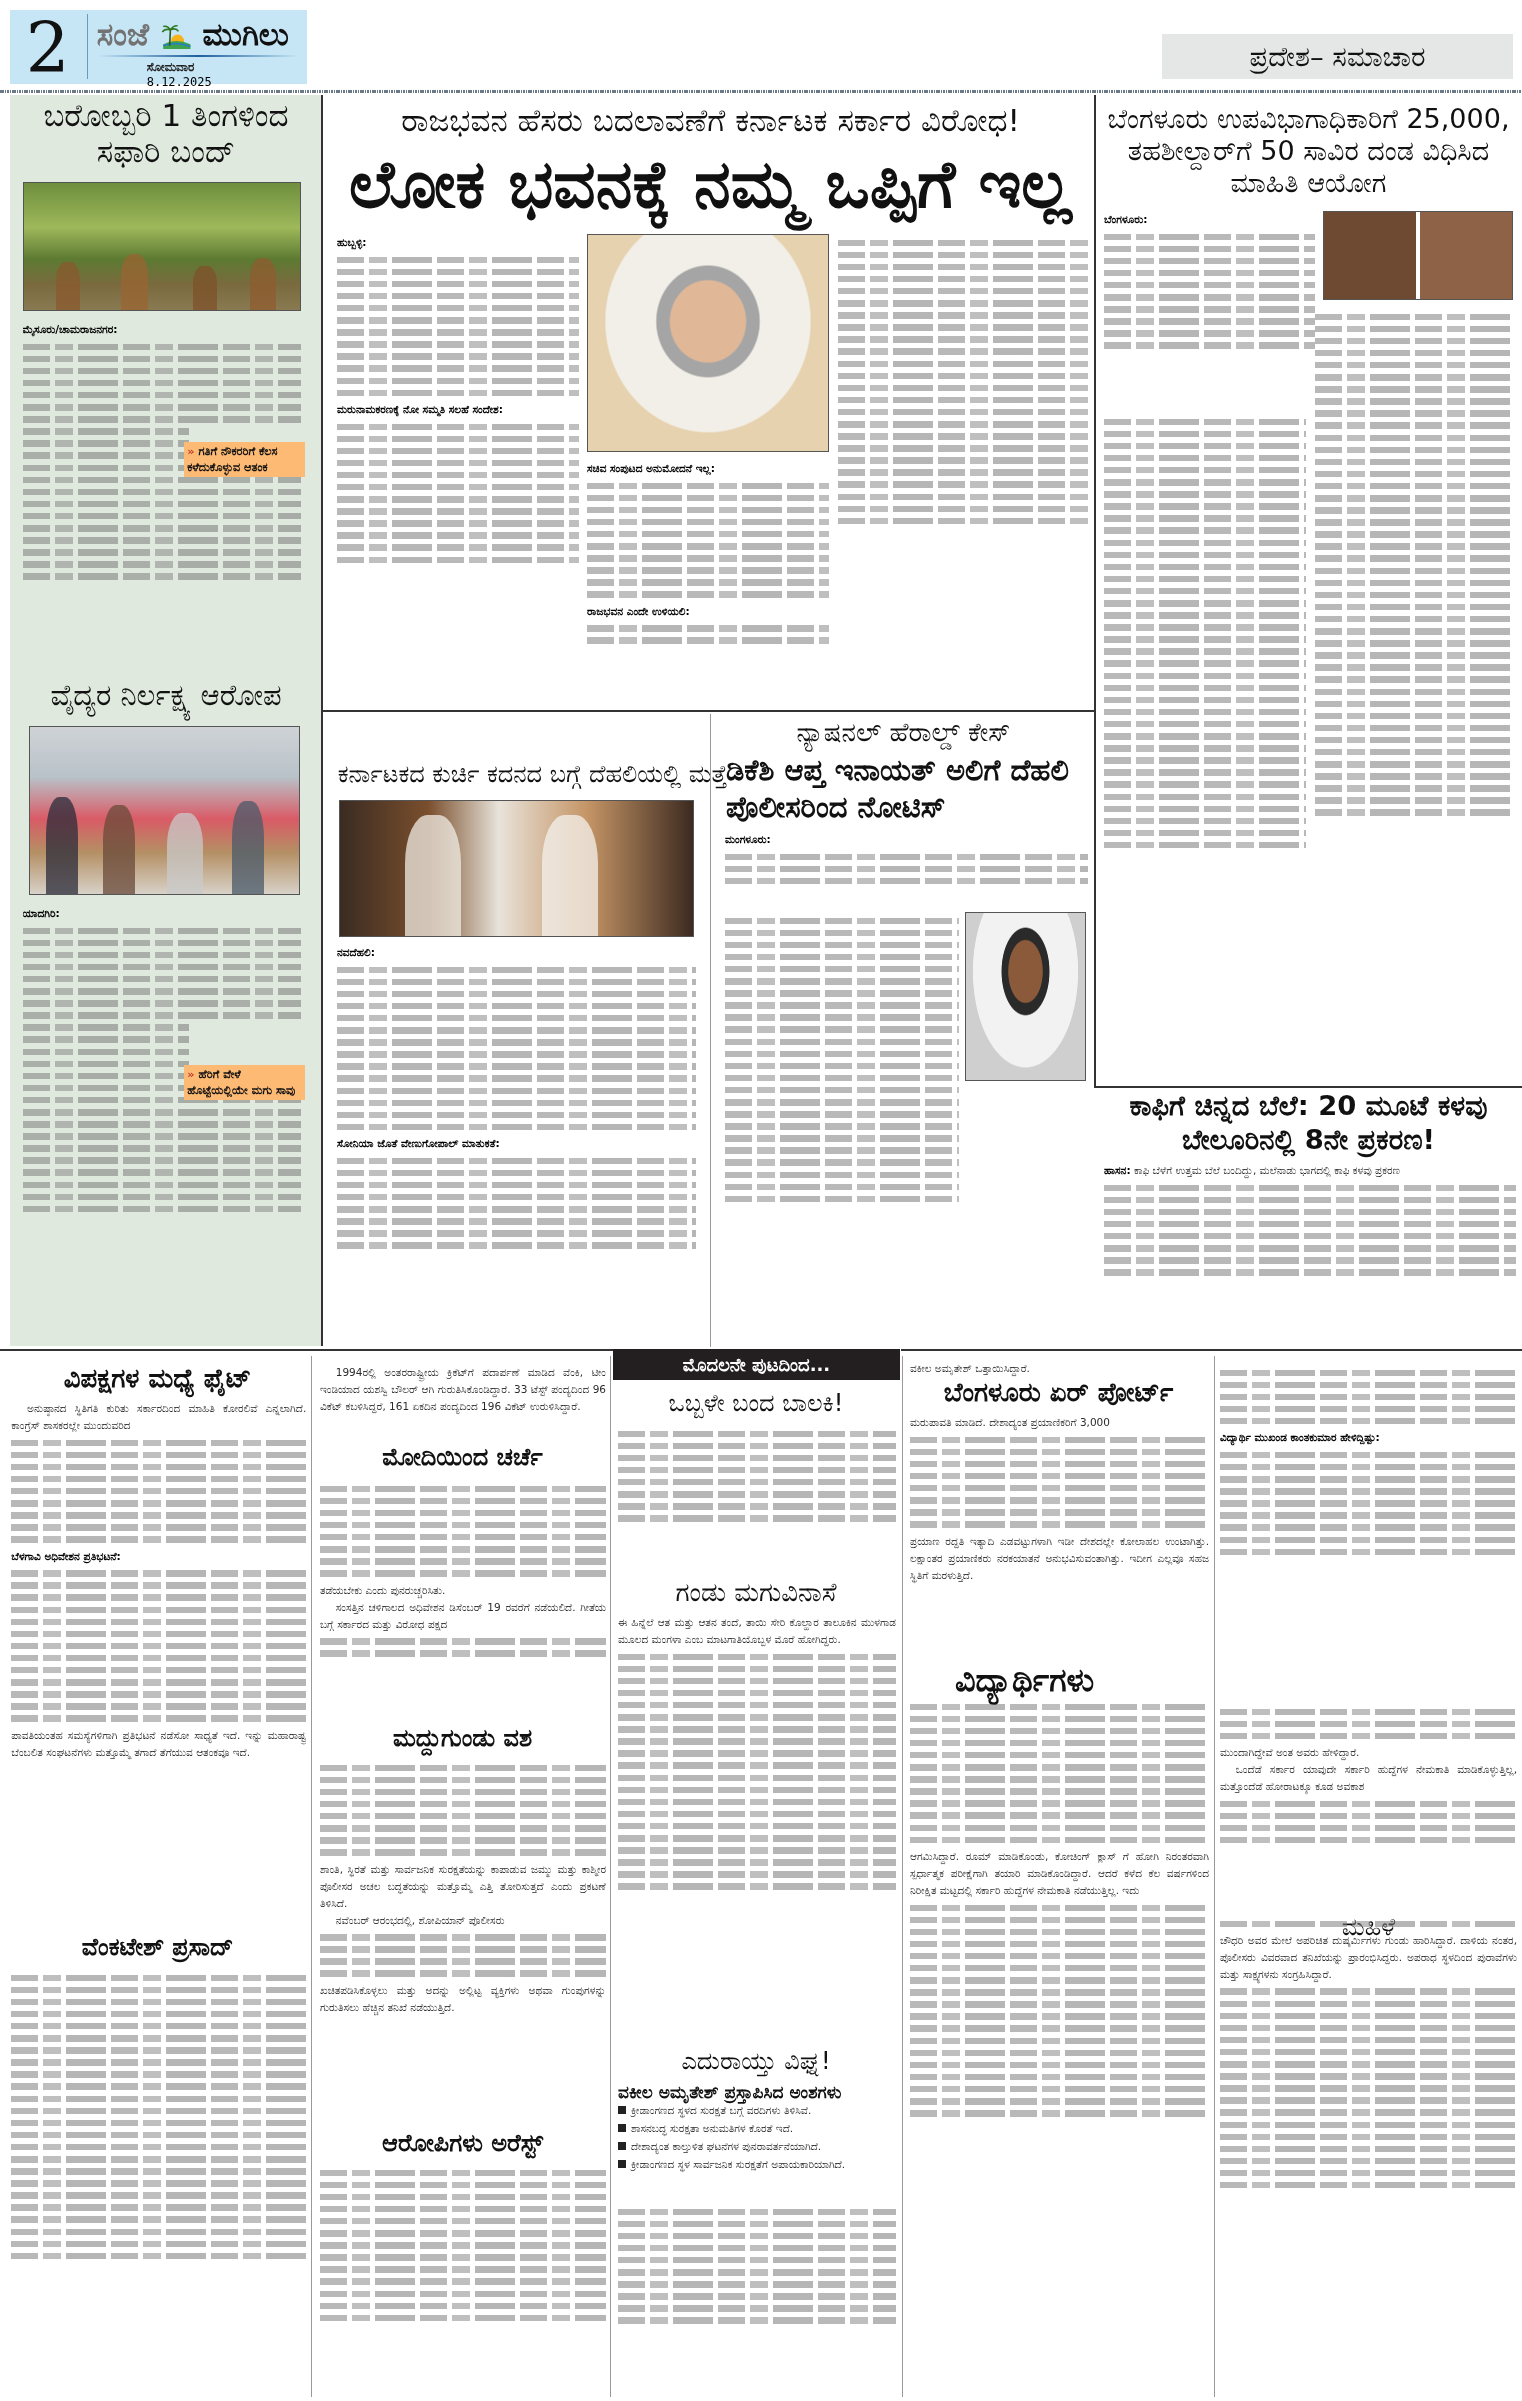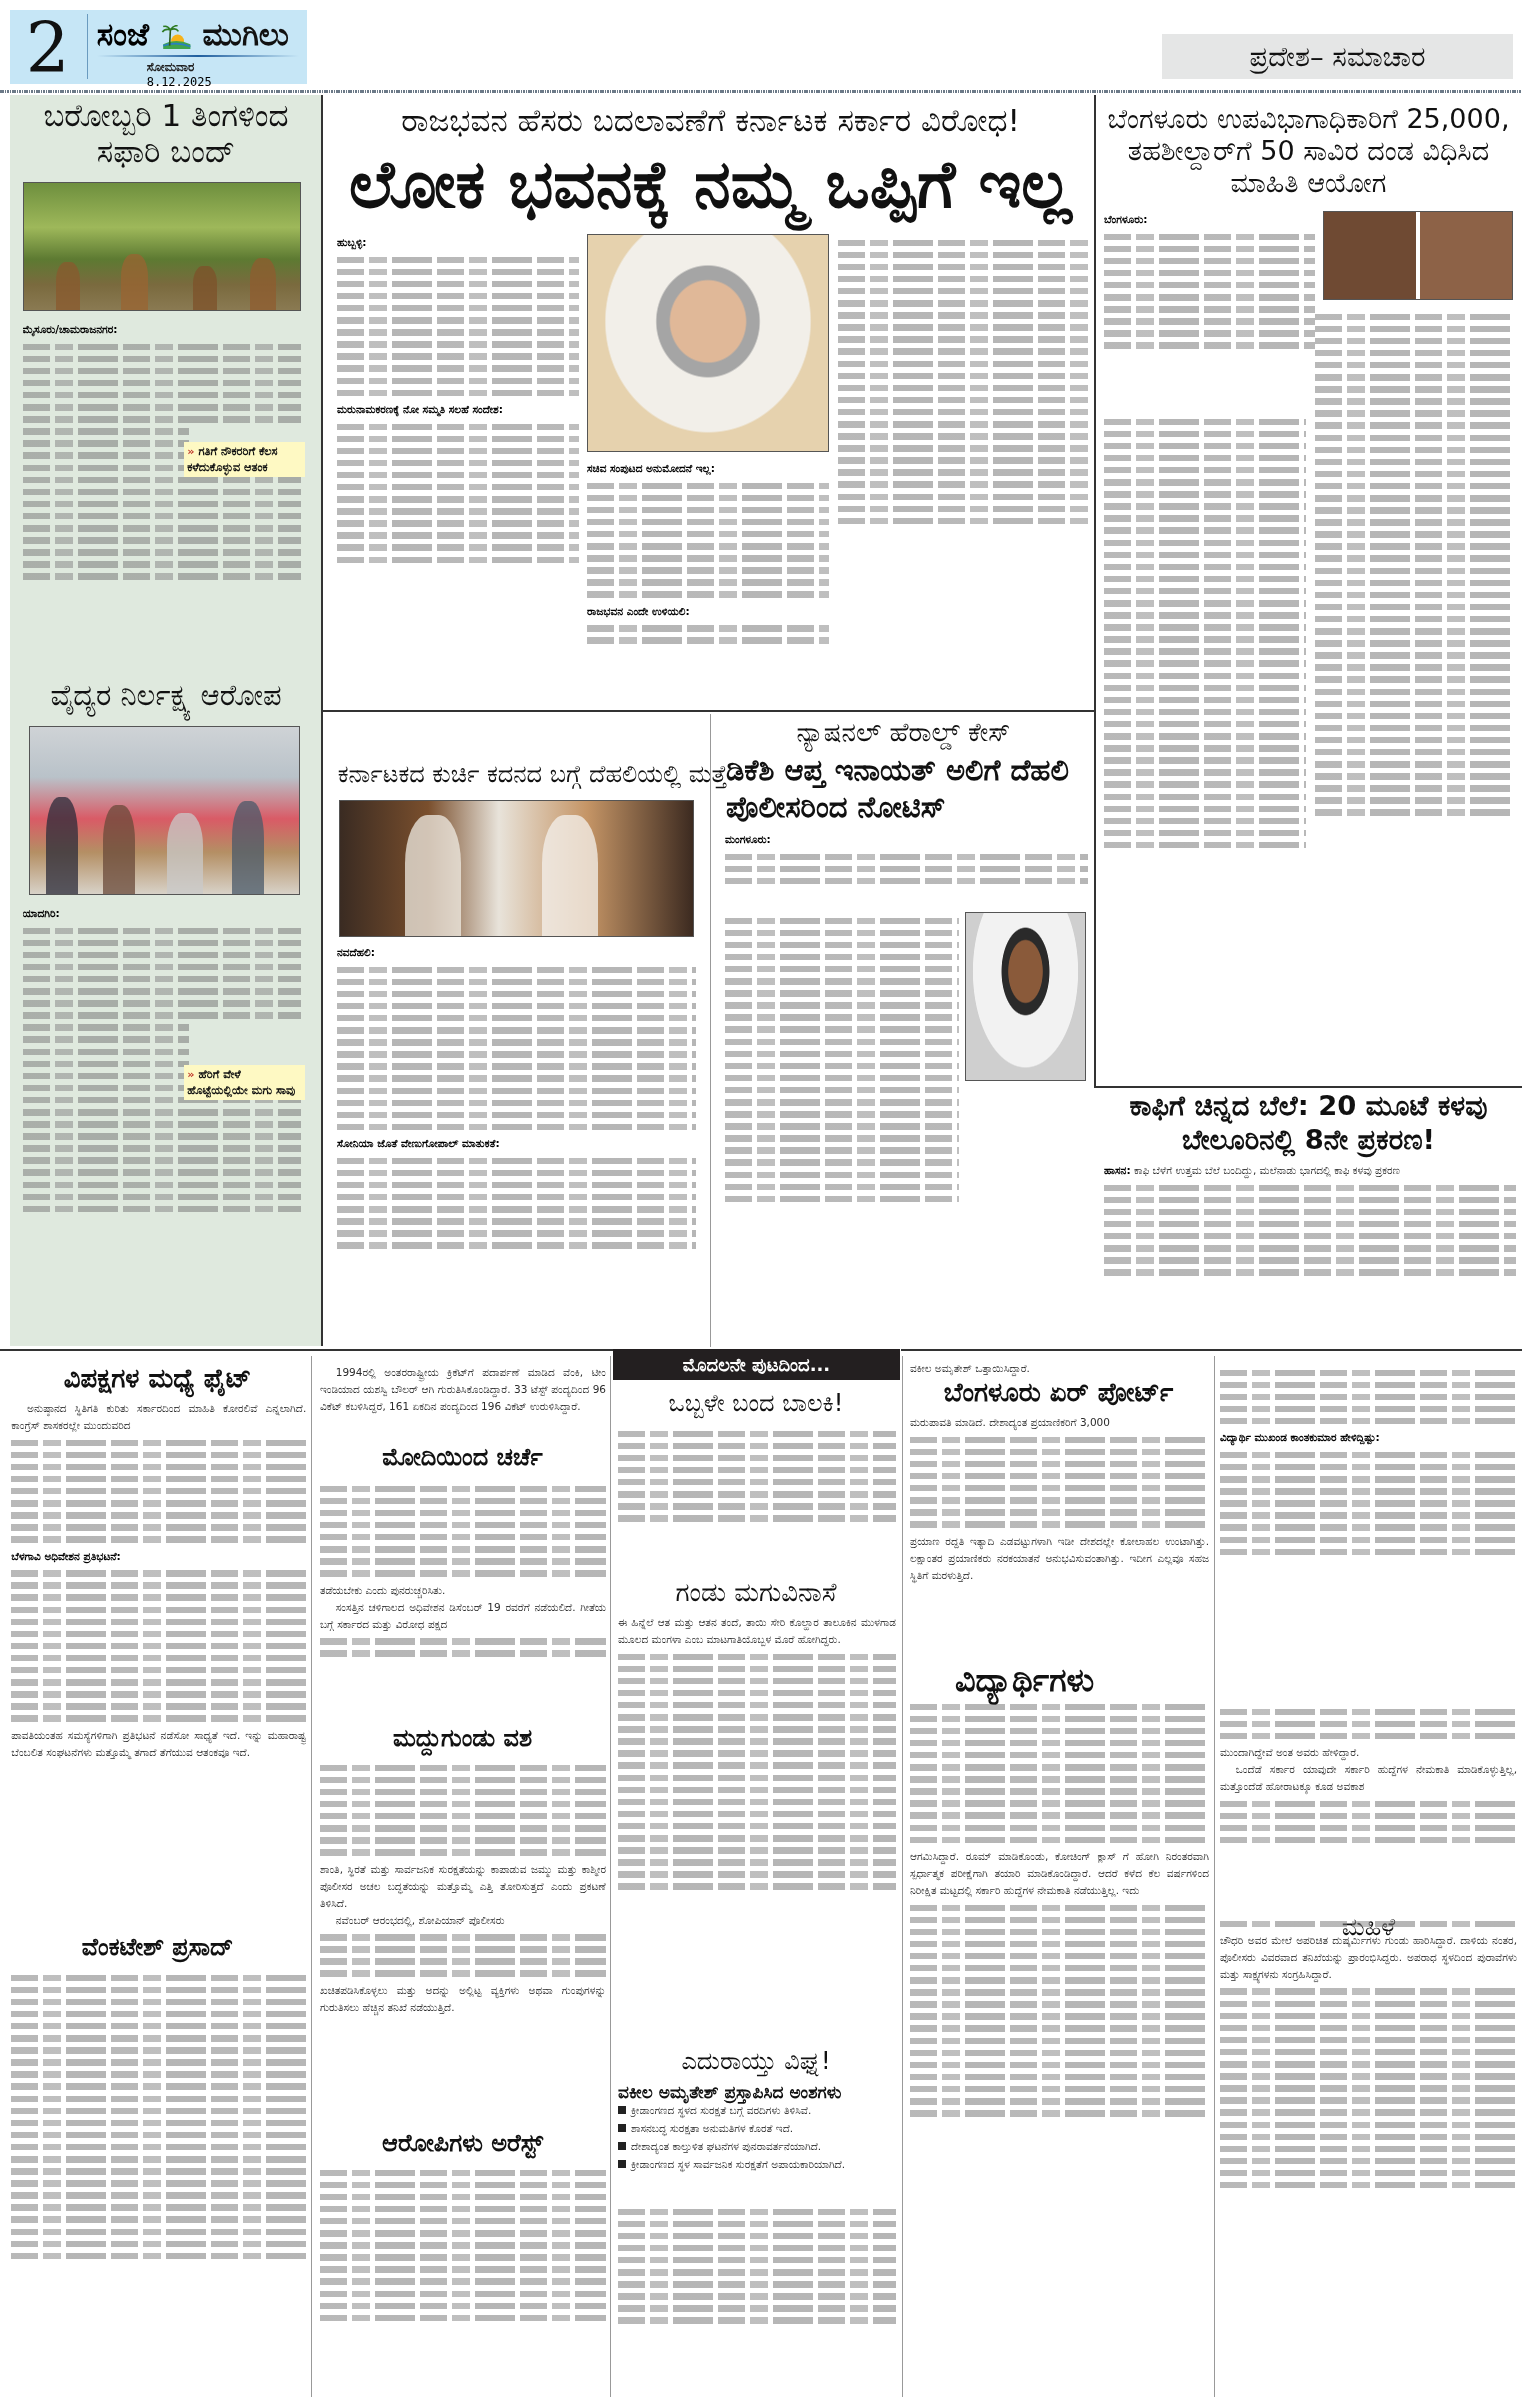--- a/index.html
+++ b/index.html
@@ -3,21 +3,21 @@
 <meta charset="utf-8">
 <style>
   * { box-sizing: border-box; margin: 0; padding: 0; }
   html, body { width: 1523px; height: 2401px; background: #ffffff; overflow: hidden; }
   body { font-family: "DejaVu Sans", sans-serif; color: #1a1a1a; position: relative; }
 
   .masthead { position: absolute; left: 9.7px; top: 9.7px; width: 297px; height: 74px; background: #c6e6f6; }
   .page-no { position: absolute; left: 16px; top: 0; font-family: "DejaVu Serif", serif; font-size: 69px; line-height: 77px; color: #111; }
   .mast-divider { position: absolute; left: 77px; top: 4.8px; width: 1.6px; height: 65px; background: #6a9bbf; }
   .paper-name { position: absolute; left: 87px; top: 6.5px; font-size: 31px; font-weight: bold; color: #111; white-space: nowrap; }
-  .paper-name .red { color: #000000; }
+  .paper-name .red { color: #737373; }
   .sun-icon { display: inline-block; width: 32px; height: 24px; vertical-align: middle; }
   .mast-line { position: absolute; left: 87px; top: 45px; width: 202px; height: 2.4px; background: linear-gradient(90deg, #c6e6f6, #1f5e9e, #c6e6f6); }
   .mast-day { position: absolute; left: 137px; top: 50px; font-size: 12px; font-weight: bold; color: #222; }
   .mast-date { position: absolute; left: 137px; top: 65px; font-family: "DejaVu Sans Mono", monospace; font-size: 12px; color: #000000; }
 
   .section-tag { position: absolute; left: 1162px; top: 34px; width: 351px; height: 45px; background: #e5e6e6; font-size: 27.4px; line-height: 45px; text-align: center; color: #111; }
 
   .rule-dotted { position: absolute; left: 0; width: 1523px; height: 3.2px; background: repeating-linear-gradient(90deg, #6c7a88 0 1.6px, transparent 1.6px 2.4px); }
 
   .green-col { position: absolute; left: 9.7px; top: 95px; width: 311px; height: 1251px; background: #dfe9de; }
@@ -36,21 +36,21 @@
   .line { display: block; height: 6.5px; margin: 5.6px 0 4.8px; background: repeating-linear-gradient(90deg, #7f7f7f 0 27.4px, transparent 27.4px 32px, #8a8a8a 32px 50px, transparent 50px 55px, #7a7a7a 55px 95px, transparent 95px 100px); opacity: .55; }
 
   .photo { position: absolute; overflow: hidden; border: 0.8px solid #555; }
   .ph-deer { background: linear-gradient(180deg, #6e8f3e 0%, #9eb85a 35%, #5d7a32 60%, #7a6a3e 80%, #8a7a52 100%); }
   .ph-crowd { background: linear-gradient(180deg, #cfd3d6 0%, #b9c2c9 30%, #d95b66 55%, #b48f64 75%, #d8d2c8 100%); }
   .ph-leader { background: radial-gradient(ellipse at 50% 40%, #e0b898 0 22%, #a5a5a5 23% 30%, #f2efe9 31% 60%, #e6d2ae 61% 100%); }
   .ph-meeting { background: linear-gradient(90deg, #3a2b22 0%, #7a4f2d 25%, #e8e3da 45%, #c59566 70%, #3c2a20 100%); }
   .ph-man { background: radial-gradient(ellipse at 50% 35%, #8a5a3a 0 20%, #2a2a2a 21% 28%, #f2f2f2 29% 62%, #cfcfcf 63% 100%); }
   .ph-officers { background: linear-gradient(90deg, #6f4a33 0 49%, #fff 49% 51%, #8d6247 51% 100%); }
   .deco-figure { position: absolute; bottom: 0; border-radius: 40% 40% 0 0; opacity: .75; }
-  .callout { position: absolute; font-size: 11.3px; font-weight: bold; color: #111; line-height: 16px; background: #fef9c3; padding: 1.6px 3.2px; }
+  .callout { position: absolute; font-size: 11.3px; font-weight: bold; color: #111; line-height: 16px; background: #fdba74; padding: 1.6px 3.2px; }
   .callout .mark { color: #c0392b; }
 
   .bl-banner { position: absolute; left: 613px; top: 1349px; width: 287px; height: 31px; background: #231f20; color: #fff; font-size: 18px; font-weight: bold; line-height: 31px; text-align: center; }
   .bullets { position: absolute; font-size: 10.5px; line-height: 18px; color: #2b2b2b; }
   .bullets li { list-style: none; padding-left: 13px; position: relative; }
   .bullets li::before { content: ""; position: absolute; left: 0; top: 4.8px; width: 8px; height: 8px; background: #222; }
   .subhead-bold { position: absolute; font-size: 17px; font-weight: bold; color: #111; }
 </style>
 </head>
 <body>

